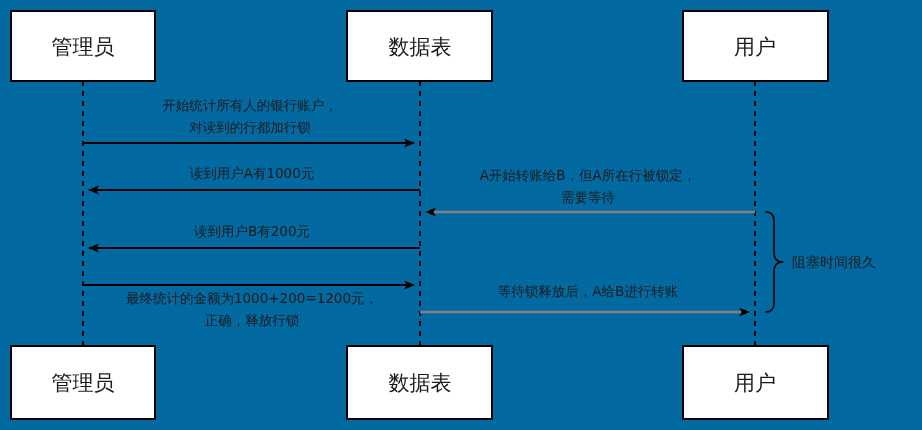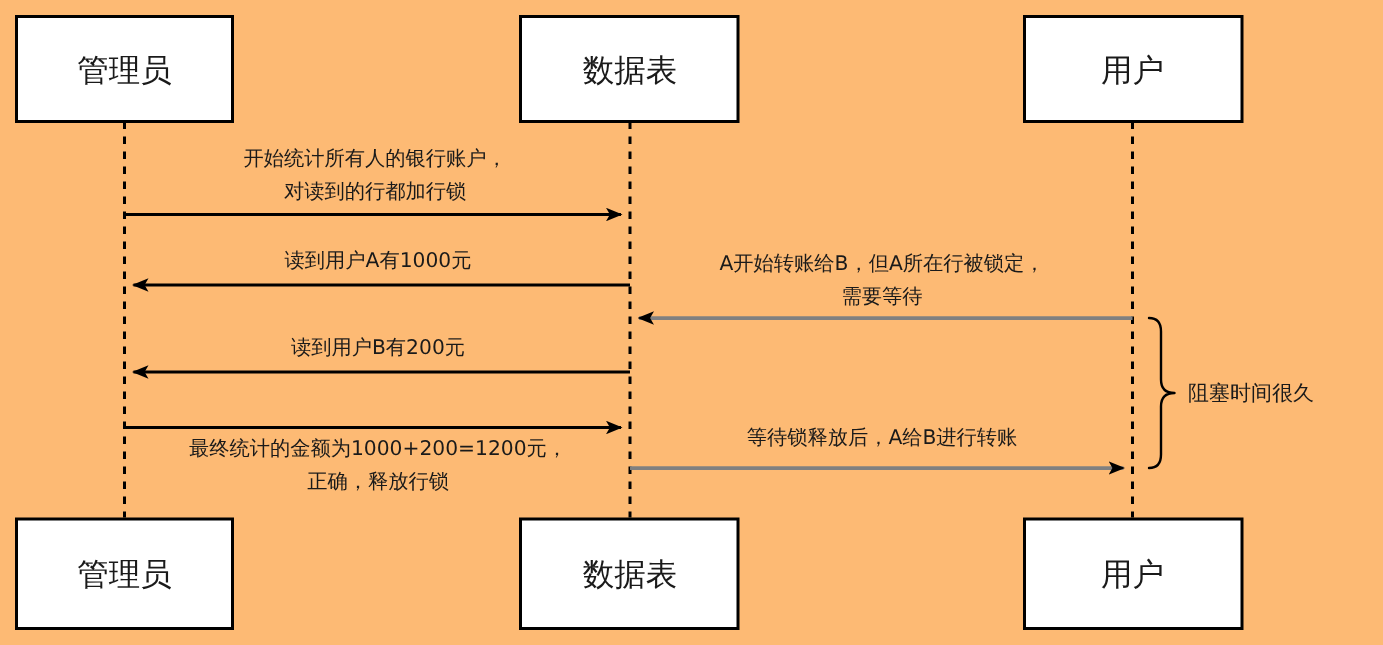--- a/index.html
+++ b/index.html
@@ -7,21 +7,21 @@
     padding: 0;
     background: #ffffff;
   }
   body {
     font-family: "DejaVu Sans", "Liberation Sans", sans-serif;
   }
   #diagram-root {
     position: relative;
     width: 922px;
     height: 430px;
-    background: #fdba74;
+    background: #0369a1;
     overflow: hidden;
   }
   #seq-svg {
     position: absolute;
     left: 0;
     top: 0;
     width: 922px;
     height: 430px;
     display: block;
   }

